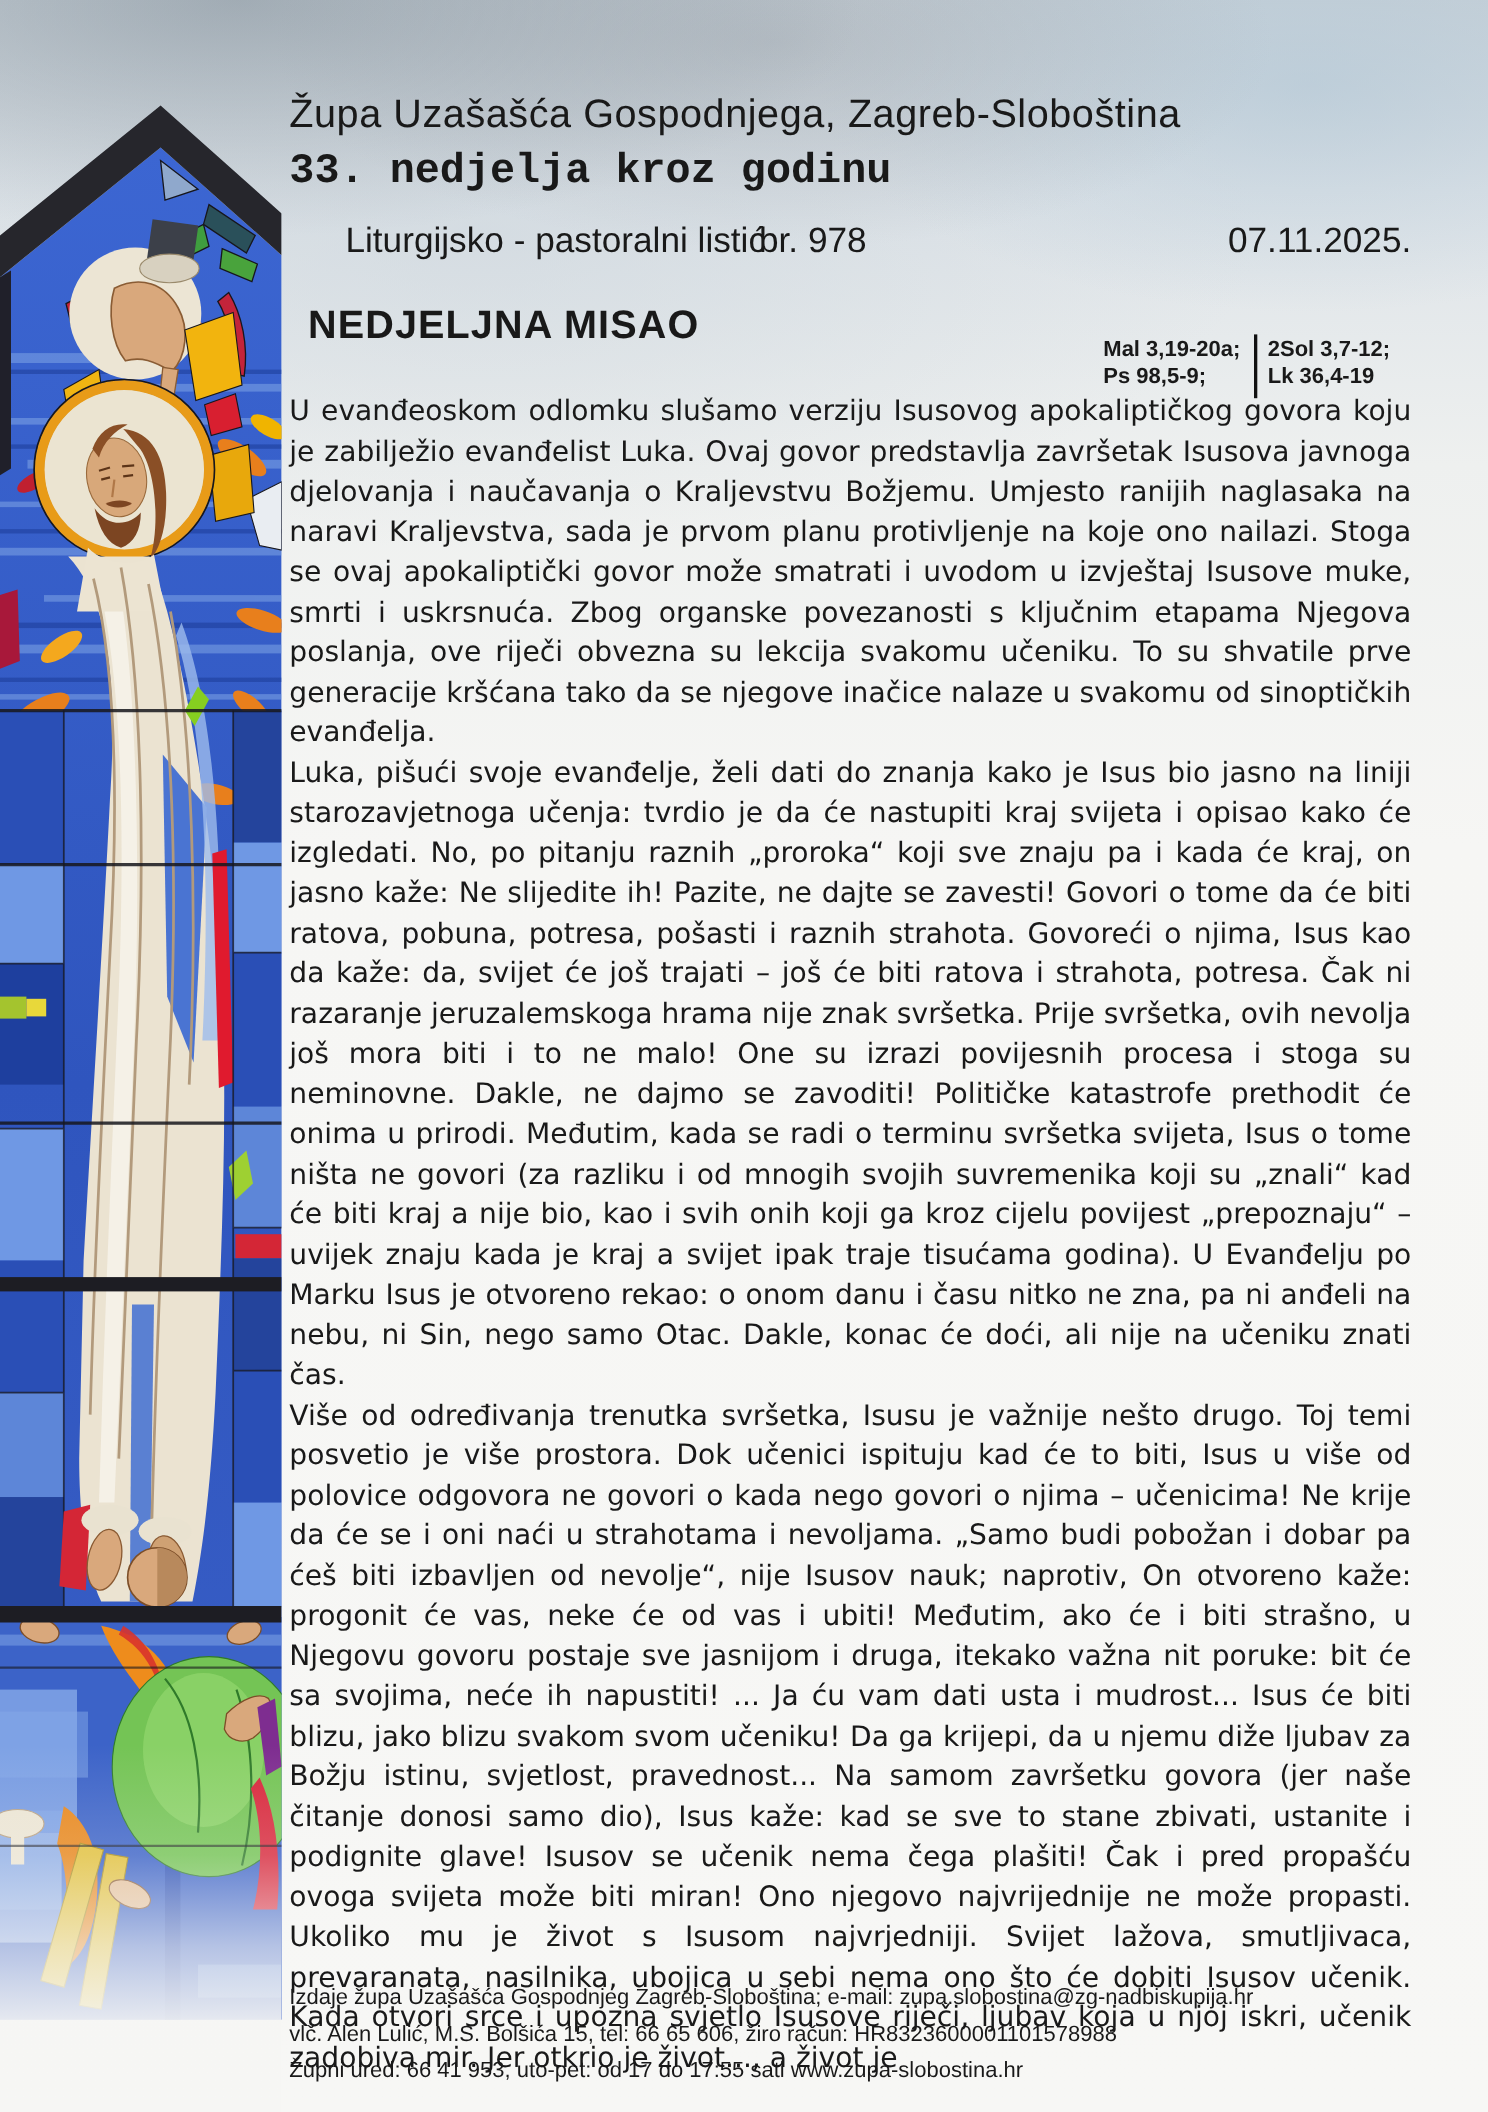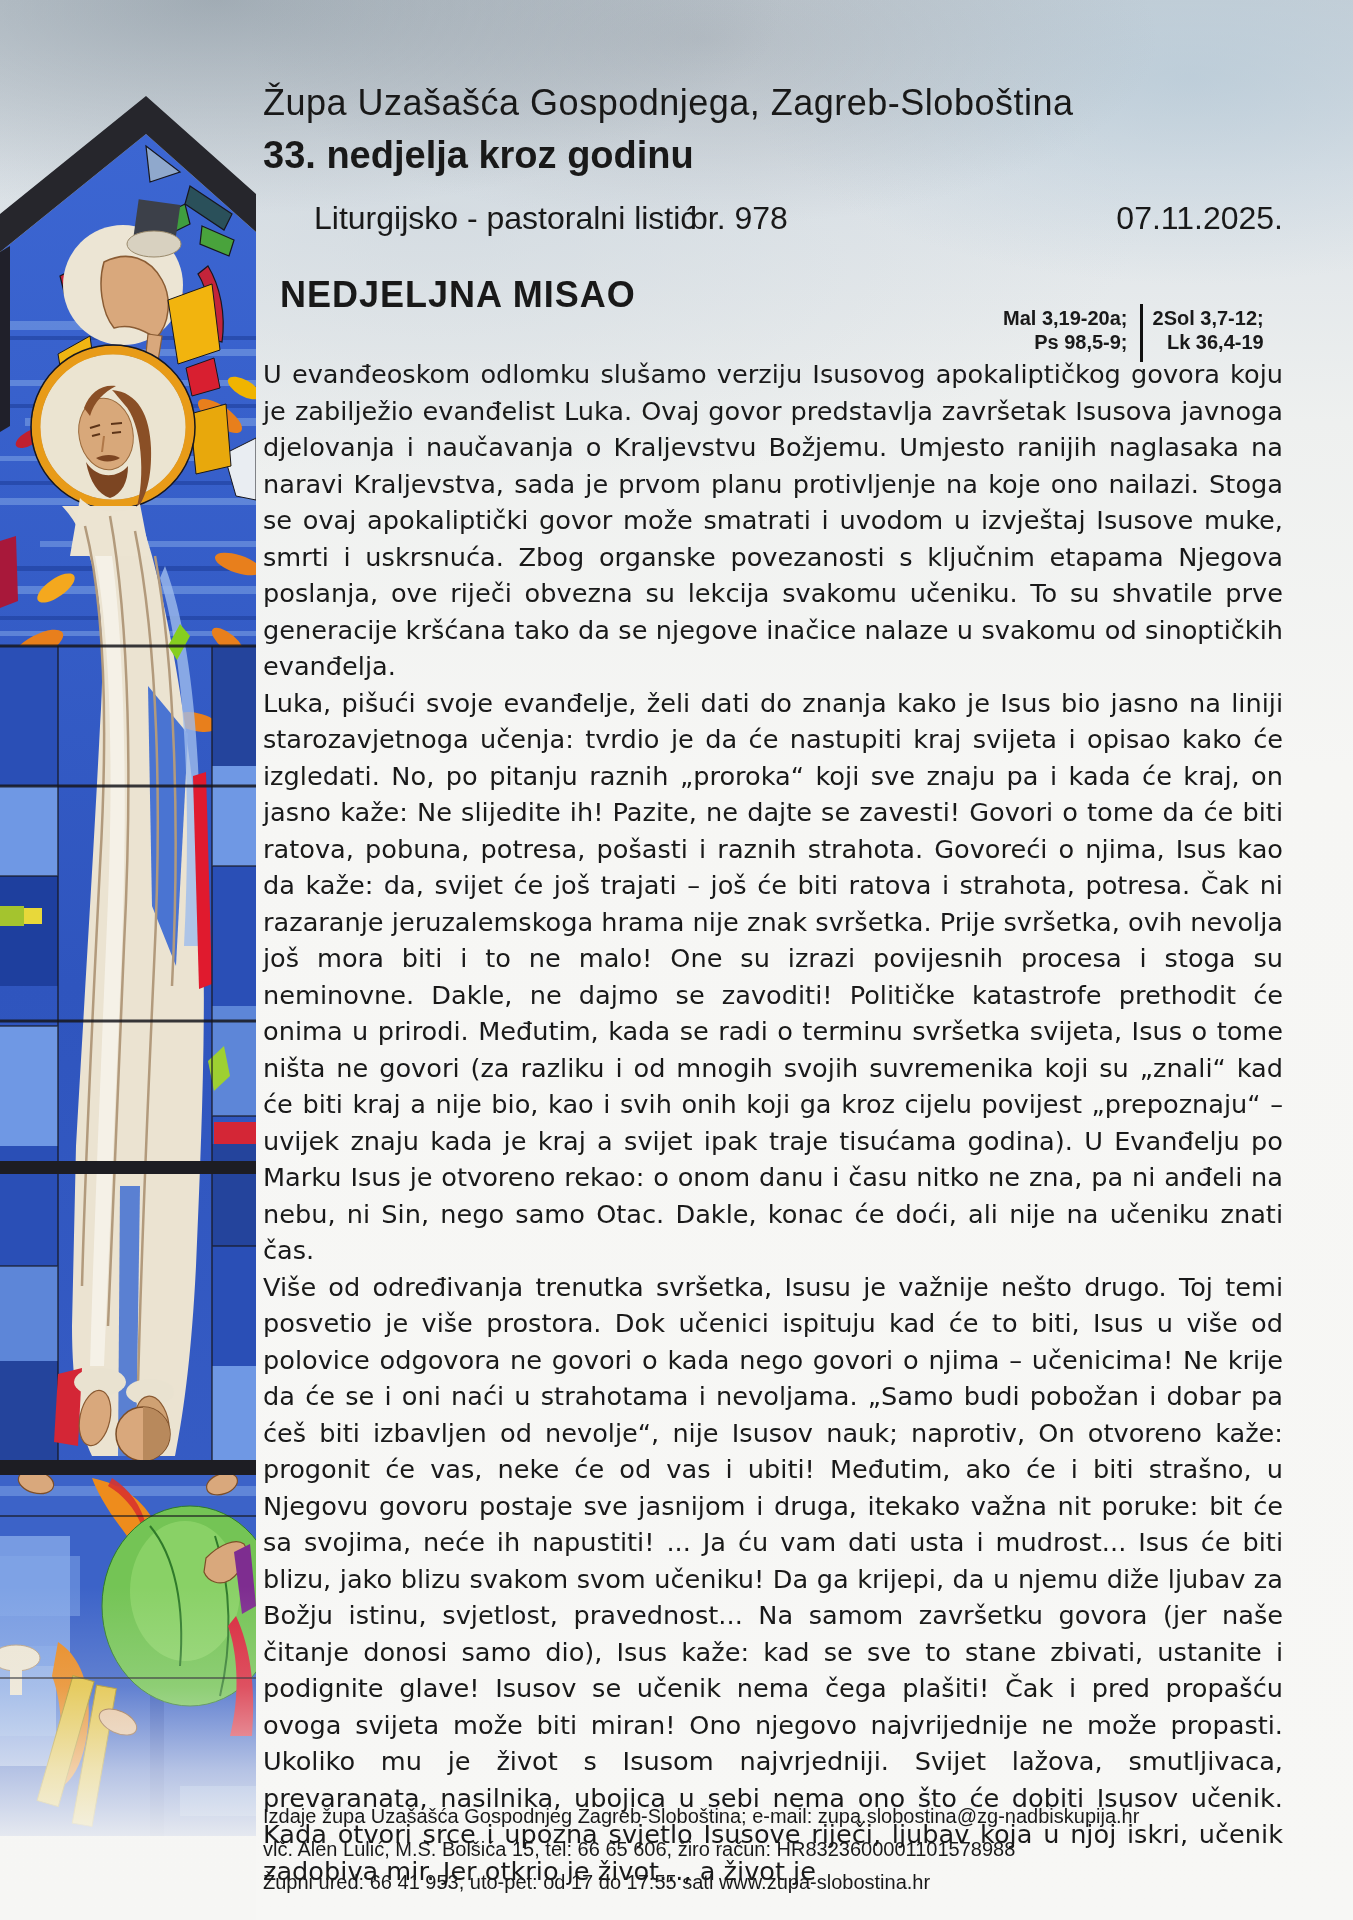--- a/index.html
+++ b/index.html
@@ -12,31 +12,31 @@
       radial-gradient(48% 14% at 52% 2%, rgba(150,158,166,.45), rgba(150,158,166,0) 70%),
       radial-gradient(46% 15% at 88% 4%, rgba(173,196,212,.55), rgba(173,196,212,0) 72%),
       radial-gradient(70% 20% at 32% 11%, rgba(205,214,221,.6), rgba(205,214,221,0) 75%),
       linear-gradient(180deg,#c9d2d9 0%,#dde3e8 9%,#eef0ef 22%,#f6f6f4 40%,#f7f7f5 100%);
   }
   .page{position:absolute;inset:0;}
   .glass{position:absolute;left:0;top:86px;width:256px;height:1834px;}
   .parish{position:absolute;left:263px;top:82px;font-size:36px;letter-spacing:.5px;
           font-family:"Liberation Sans", sans-serif;white-space:nowrap;}
   .sunday{position:absolute;left:263px;top:134px;margin:0;font-size:38px;font-weight:bold;
-          font-family:Liberation Sans, sans-serif;white-space:nowrap;}
+          font-family:Liberation Mono, monospace;white-space:nowrap;}
   .leaflet-row{position:absolute;left:263px;top:200px;width:1020px;height:40px;
           font-family:"Liberation Sans", sans-serif;font-size:32px;}
   .leaflet-row .leaflet{position:absolute;left:15px;white-space:nowrap;margin-left:36px;}
   .leaflet-row .issue{position:absolute;left:427px;white-space:nowrap;}
   .leaflet-row .date{position:absolute;right:0;white-space:nowrap;}
   .misao{position:absolute;left:264px;top:258px;margin:16px;font-size:36px;font-weight:bold;
           font-family:"Liberation Sans", sans-serif;letter-spacing:1px;white-space:nowrap;}
   .readings{position:absolute;left:1003px;top:306px;display:flex;align-items:stretch;
           font-family:"Liberation Sans", sans-serif;font-size:20px;font-weight:bold;line-height:24px;}
-  .readings .rcol{white-space:nowrap;text-align:right;}
+  .readings .rcol{white-space:nowrap;}
   .readings .rdiv{width:3px;background:#111;margin:-2px 10px -8px 12px;}
   .article{position:absolute;left:263px;top:356px;width:1020px;text-align:justify;
           font-size:25.6px;line-height:36.5px;}
   .article p{margin:0;}
   .footer{position:absolute;left:263px;top:1800px;width:1060px;
           font-family:"Liberation Sans", sans-serif;font-size:20px;line-height:33px;}
 </style>
 </head>
 <body>
 

